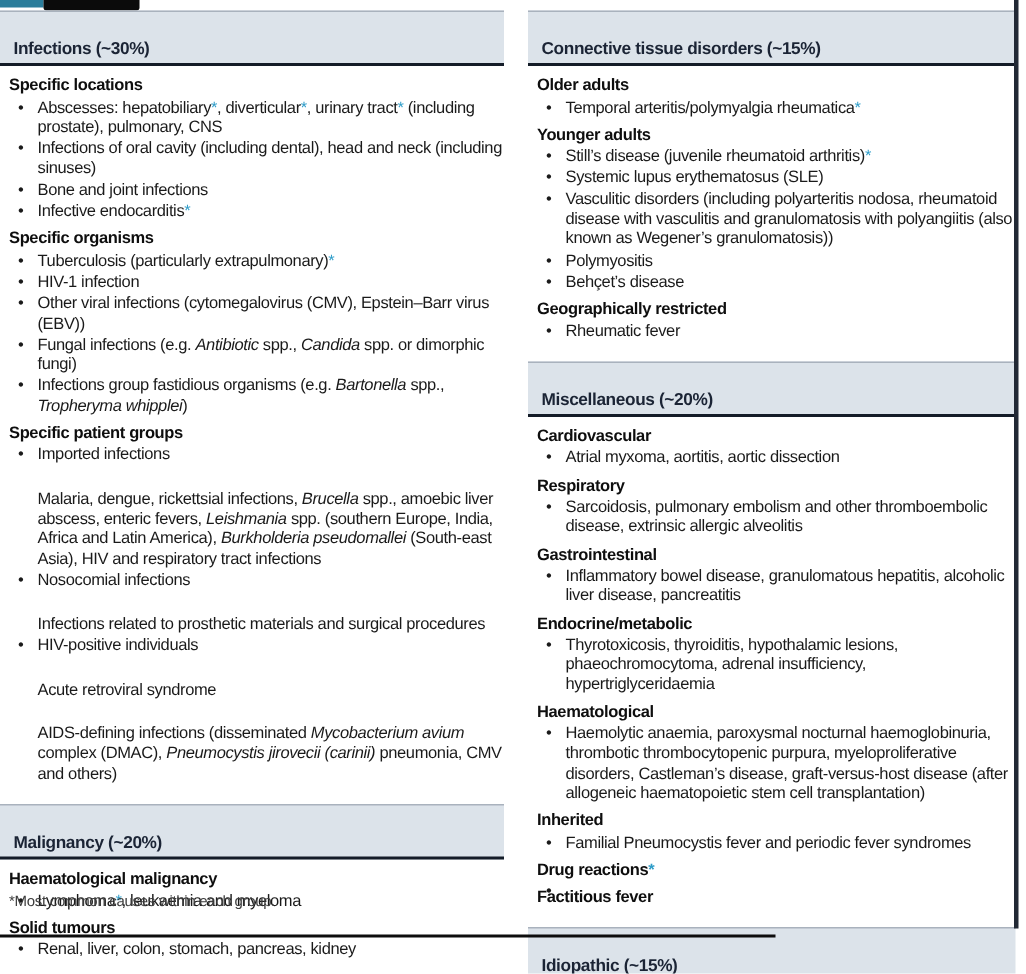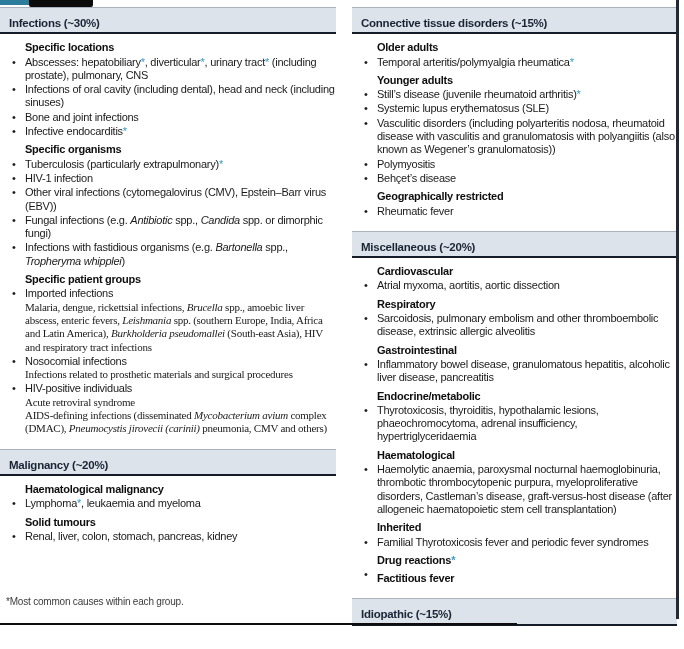--- a/index.html
+++ b/index.html
@@ -16,33 +16,33 @@
   .col { position:absolute; top:7px; }
   .col-left  { left:0;    width:336px; }
   .col-right { left:352px; width:325px; }
 
   
   .bar {
     background:#dce3ea;
     border-top:1px solid #a9b2bd;
     border-bottom:2px solid #141c28;
     font-weight:700; font-size:11.5px; color:#1b2435;
-    padding:9px 6px 2px 9px;
+    padding:19px 6px 2px 9px;
     margin-top:13px;
   }
   .col > .bar:first-child { margin-top:0; }
 
   
-  .heading { font-weight:700; color:#0e0e0e; margin-top:5px; padding-left:25px; }
+  .heading { font-weight:700; color:#0e0e0e; margin-top:5px; padding-left:6px; }
   .bar + .heading { margin-top:7px; }
 
   
   .bullet, .plain { padding-left:25px; position:relative; margin-top:1px; }
   .bullet .mk { position:absolute; left:12px; top:0; }
-  .plain { margin-top:0;font-family:Liberation Serif, serif; }
+  .plain { margin-top:16px; }
 
   .it  { font-style:italic; }
   .ast { color:#2f9dc9; }
 
   
   .frag-teal  { position:absolute; left:0;  top:0; width:29px; height:5px; background:#2b7d9b; }
   .frag-black { position:absolute; left:29px; top:0; width:64px; height:7px; background:#0b0b0b; border-radius:0 0 2px 2px; }
 
   
   .right-border { position:absolute; left:676px; top:0; width:3px; height:619px; background:#222935; }
@@ -70,21 +70,21 @@
     <div class="heading"><span>Specific locations</span></div>
     <div class="bullet"><span class="mk">•</span><span>Abscesses: hepatobiliary</span><span class="ast">*</span><span>, diverticular</span><span class="ast">*</span><span>, urinary tract</span><span class="ast">*</span><span> (including prostate), pulmonary, CNS</span></div>
     <div class="bullet"><span class="mk">•</span><span>Infections of oral cavity (including dental), head and neck (including sinuses)</span></div>
     <div class="bullet"><span class="mk">•</span><span>Bone and joint infections</span></div>
     <div class="bullet"><span class="mk">•</span><span>Infective endocarditis</span><span class="ast">*</span></div>
     <div class="heading"><span>Specific organisms</span></div>
     <div class="bullet"><span class="mk">•</span><span>Tuberculosis (particularly extrapulmonary)</span><span class="ast">*</span></div>
     <div class="bullet"><span class="mk">•</span><span>HIV-1 infection</span></div>
     <div class="bullet"><span class="mk">•</span><span>Other viral infections (cytomegalovirus (CMV), Epstein–Barr virus (EBV))</span></div>
     <div class="bullet"><span class="mk">•</span><span>Fungal infections (e.g. </span><span class="it">Antibiotic</span><span> spp., </span><span class="it">Candida</span><span> spp. or dimorphic fungi)</span></div>
-    <div class="bullet"><span class="mk">•</span><span>Infections with fastidious organisms (e.g. </span><span class="it">Bartonella</span><span> spp., </span><span class="it">Tropheryma whipplei</span><span>)</span></div>
+    <div class="bullet"><span class="mk">•</span><span>Infections group fastidious organisms (e.g. </span><span class="it">Bartonella</span><span> spp., </span><span class="it">Tropheryma whipplei</span><span>)</span></div>
     <div class="heading"><span>Specific patient groups</span></div>
     <div class="bullet"><span class="mk">•</span><span>Imported infections</span></div>
     <div class="plain"><span>Malaria, dengue, rickettsial infections, </span><span class="it">Brucella</span><span> spp., amoebic liver abscess, enteric fevers, </span><span class="it">Leishmania</span><span> spp. (southern Europe, India, Africa and Latin America), </span><span class="it">Burkholderia pseudomallei</span><span> (South-east Asia), HIV and respiratory tract infections</span></div>
     <div class="bullet"><span class="mk">•</span><span>Nosocomial infections</span></div>
     <div class="plain"><span>Infections related to prosthetic materials and surgical procedures</span></div>
     <div class="bullet"><span class="mk">•</span><span>HIV-positive individuals</span></div>
     <div class="plain"><span>Acute retroviral syndrome</span></div>
     <div class="plain"><span>AIDS-defining infections (disseminated </span><span class="it">Mycobacterium avium</span><span> complex (DMAC), </span><span class="it">Pneumocystis jirovecii (carinii)</span><span> pneumonia, CMV and others)</span></div>
     <div class="bar"><span>Malignancy (~20%)</span></div>
     <div class="heading"><span>Haematological malignancy</span></div>
@@ -109,21 +109,21 @@
     <div class="bullet"><span class="mk">•</span><span>Atrial myxoma, aortitis, aortic dissection</span></div>
     <div class="heading"><span>Respiratory</span></div>
     <div class="bullet"><span class="mk">•</span><span>Sarcoidosis, pulmonary embolism and other thromboembolic disease, extrinsic allergic alveolitis</span></div>
     <div class="heading"><span>Gastrointestinal</span></div>
     <div class="bullet"><span class="mk">•</span><span>Inflammatory bowel disease, granulomatous hepatitis, alcoholic liver disease, pancreatitis</span></div>
     <div class="heading"><span>Endocrine/metabolic</span></div>
     <div class="bullet"><span class="mk">•</span><span>Thyrotoxicosis, thyroiditis, hypothalamic lesions, phaeochromocytoma, adrenal insufficiency, hypertriglyceridaemia</span></div>
     <div class="heading"><span>Haematological</span></div>
     <div class="bullet"><span class="mk">•</span><span>Haemolytic anaemia, paroxysmal nocturnal haemoglobinuria, thrombotic thrombocytopenic purpura, myeloproliferative disorders, Castleman’s disease, graft-versus-host disease (after allogeneic haematopoietic stem cell transplantation)</span></div>
     <div class="heading"><span>Inherited</span></div>
-    <div class="bullet"><span class="mk">•</span><span>Familial Thyrotoxicosis fever and periodic fever syndromes</span></div>
+    <div class="bullet"><span class="mk">•</span><span>Familial Pneumocystis fever and periodic fever syndromes</span></div>
     <div class="heading"><span>Drug reactions</span><span class="ast">*</span></div>
     <div class="bullet"><span class="mk">•</span></div>
     <div class="heading"><span>Factitious fever</span></div>
     <div class="bar"><span>Idiopathic (~15%)</span></div>
   </div>
 
 <div class="right-border"></div>
 <div class="bottom-line"></div>
 
 <div class="footnote">*Most common causes within each group.</div>

